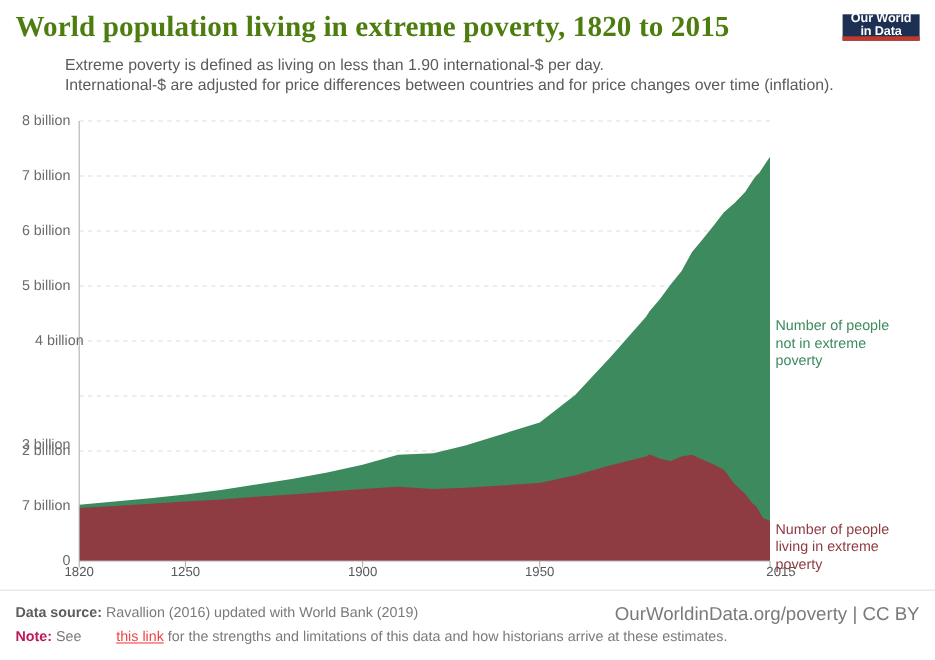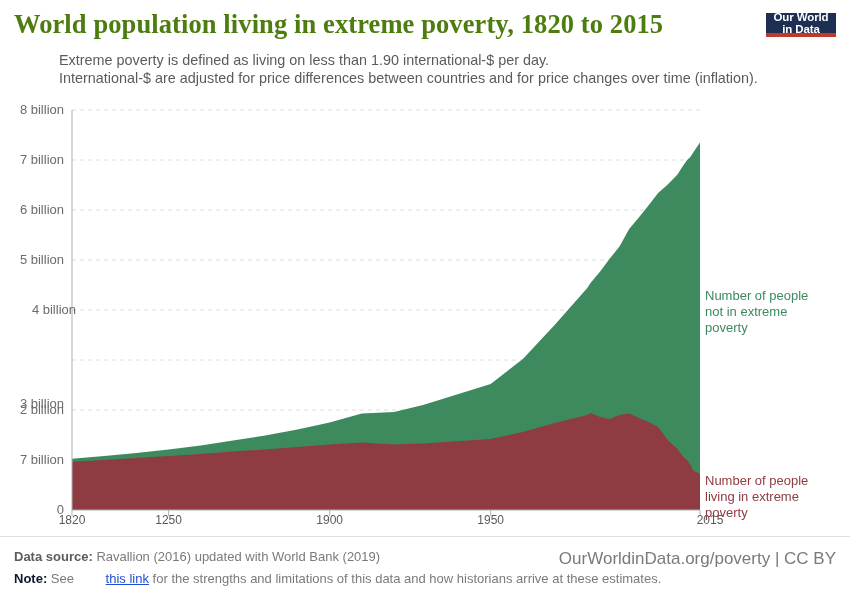--- a/index.html
+++ b/index.html
@@ -144,23 +144,23 @@
     white-space: nowrap;
   }
   #footer-note {
     position: absolute;
     left: 14px;
     top: 34px;
     font-size: 13px;
     color: #7a7a7a;
     white-space: nowrap;
   }
-  #footer-note b { color: #0f172a; font-weight: 700; }
+  #footer-note b { color: #be185d; font-weight: 700; }
   .inline-link {
-    color: #1d4ed8;
+    color: #ef4444;
     text-decoration: underline;
     padding-left: 28px;
   }
 </style>
 </head>
 <body>
 
 <div id="header">
   <div id="chart-title">World population living in extreme poverty, 1820 to 2015</div>
   <div class="subtitle-line" id="subtitle-line-1">Extreme poverty is defined as living on less than 1.90 international-$ per day.</div>

